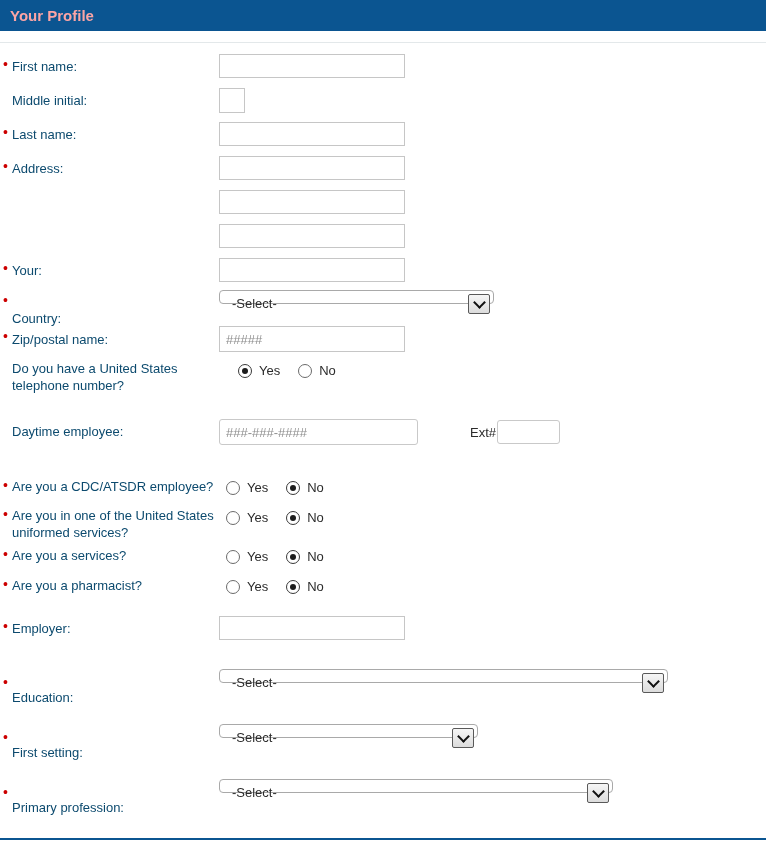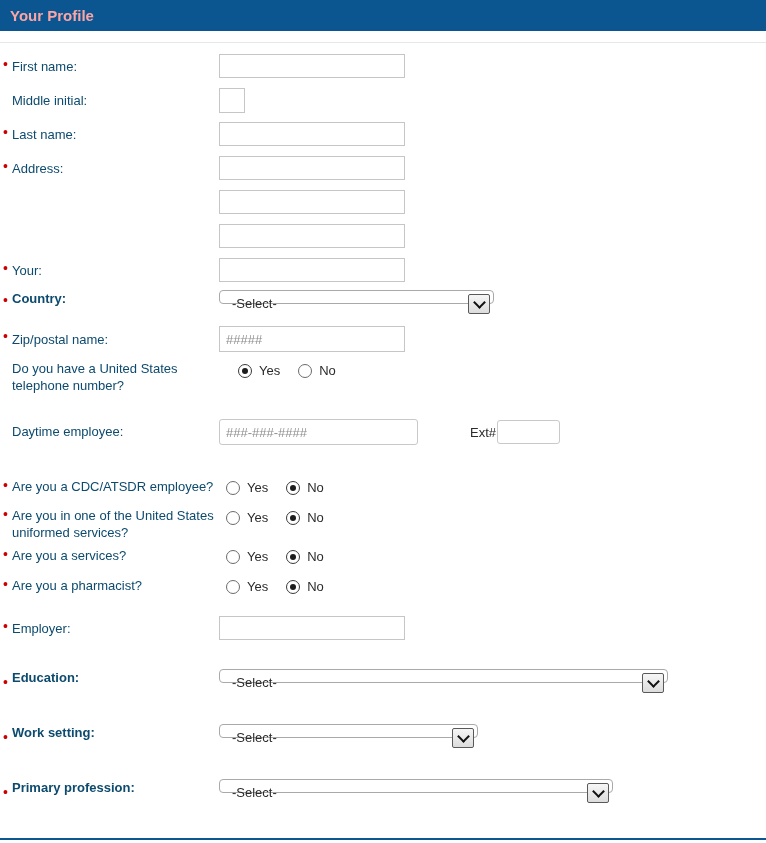--- a/index.html
+++ b/index.html
@@ -11,21 +11,21 @@
   .header{position:absolute;top:0;left:0;width:766px;height:31px;background:#0b5591;}
   .header .title{color:#fca5a5;font-size:15px;font-weight:bold;line-height:31px;padding-left:10px;}
   .hairline{position:absolute;top:42px;left:0;width:766px;height:1px;background:#e3e8ea;}
   .bottomline{position:absolute;top:838px;left:0;width:766px;height:2px;background:#0b5591;}
 
   .row{position:absolute;left:0;width:766px;}
   .req{position:absolute;left:3px;top:3px;color:#cc0000;font-size:14px;line-height:14px;}
   .lbl{position:absolute;left:12px;top:4px;width:205px;font-size:13px;line-height:17px;color:#0c4a6e;}
   .lbl.t0{top:0;}
   .lbl.t5{top:5px;}
-  .lbl.t7{top:0;font-weight:bold;}
+  .lbl.t7{top:20px;}
   .ctl{position:absolute;left:219px;top:0;}
 
   .ti{
     box-sizing:border-box;display:block;width:186px;height:24px;
     border:1px solid #c6c6c6;border-radius:0;background:#fff;
     font-family:"Liberation Sans", sans-serif;font-size:13px;color:#2b2b2b;padding:0 6px;outline:none;
   }
   .ti::placeholder{color:#8f8f8f;opacity:1;}
   .mi{width:26px;height:25px;}
   .addr-line{margin-bottom:10px;}
@@ -198,21 +198,21 @@
       <span>-Select-</span>
       <span class="arrowbox">
           <span class="chev"></span>
         </span>
     </div>
   </div>
 </div>
 
 <div class="row" style="top:724px;">
   <span class="req" style="top:6px;">•</span>
-  <div class="lbl t7">Work setting:</div>
+  <div class="lbl t7">First setting:</div>
   <div class="ctl">
     <div class="select" style="width:259px;">
       <span>-Select-</span>
       <span class="arrowbox">
           <span class="chev"></span>
         </span>
     </div>
   </div>
 </div>
 

